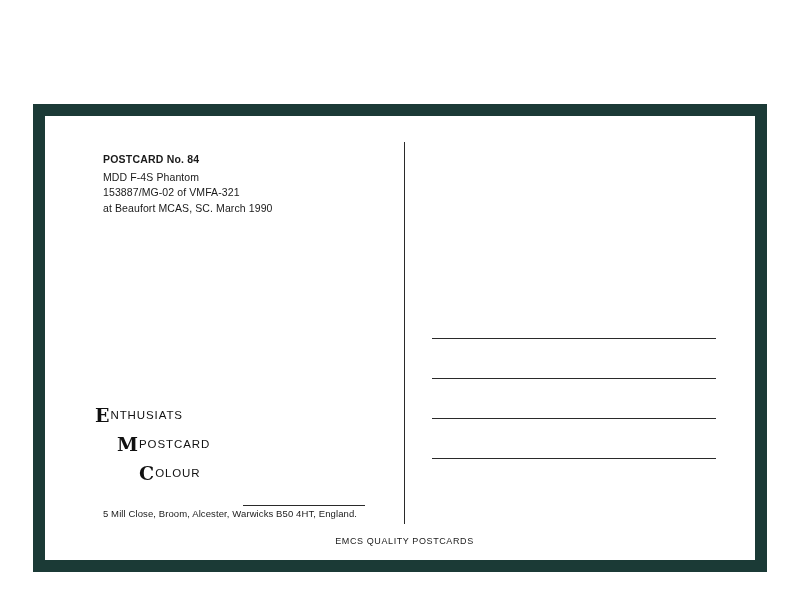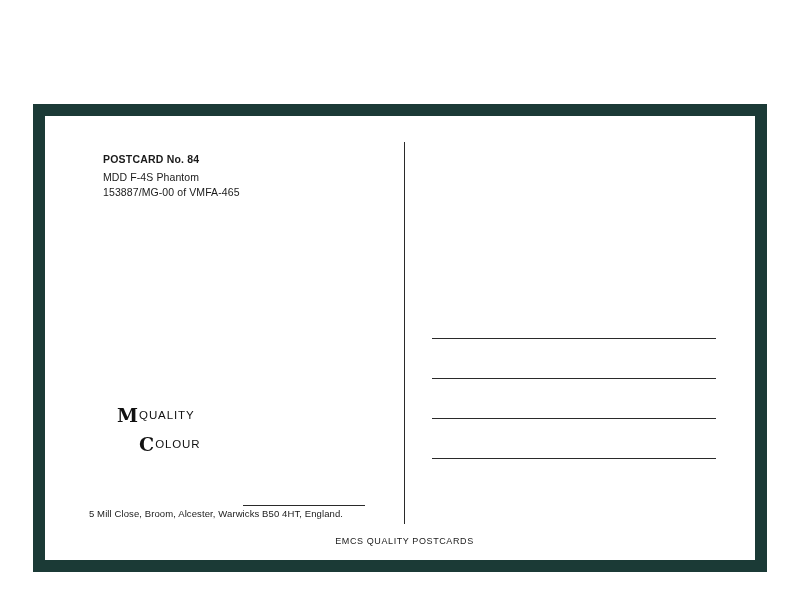--- a/index.html
+++ b/index.html
@@ -114,21 +114,21 @@
     left: 148px;
     top: 99px;
     width: 122px;
     height: 1px;
     background: #2a2a2a;
   }
 
   
   .street {
     position: absolute;
-    left: 44px;
+    left: 58px;
     top: 392px;
     font-size: 9.5px;
     color: #1a1a1a;
     letter-spacing: .1px;
   }
 
   
   .footer {
     position: absolute;
     left: 9px;
@@ -146,33 +146,37 @@
 <div id="stage">
 
   <div class="postcard">
     <div class="card-face">
 
       <div class="divider"></div>
 
       <div class="caption">
         <div class="title">POSTCARD No. 84</div>
         <div>MDD F-4S Phantom</div>
-        <div>153887/MG-00 of VMFA-465</div>
+        <div>153887/MG-02 of VMFA-321</div>
+        <div>at Beaufort MCAS, SC. March 1990</div>
       </div>
 
       <div class="addr-lines">
         <div class="addr-line"></div>
         <div class="addr-line"></div>
         <div class="addr-line"></div>
         <div class="addr-line"></div>
       </div>
 
       <div class="logo">
+        <div class="logo-row r1">
+          <span class="dropcap">E</span><span>NTHUSIATS</span>
+        </div>
         <div class="logo-row r2">
-          <span class="dropcap">M</span><span>QUALITY</span>
+          <span class="dropcap">M</span><span>POSTCARD</span>
         </div>
         <div class="logo-row r3">
           <span class="dropcap">C</span><span>OLOUR</span>
         </div>
         <div class="logo-rule"></div>
       </div>
 
       <div class="street">5 Mill Close, Broom, Alcester, Warwicks B50 4HT, England.</div>
 
       <div class="footer">EMCS QUALITY POSTCARDS</div>

